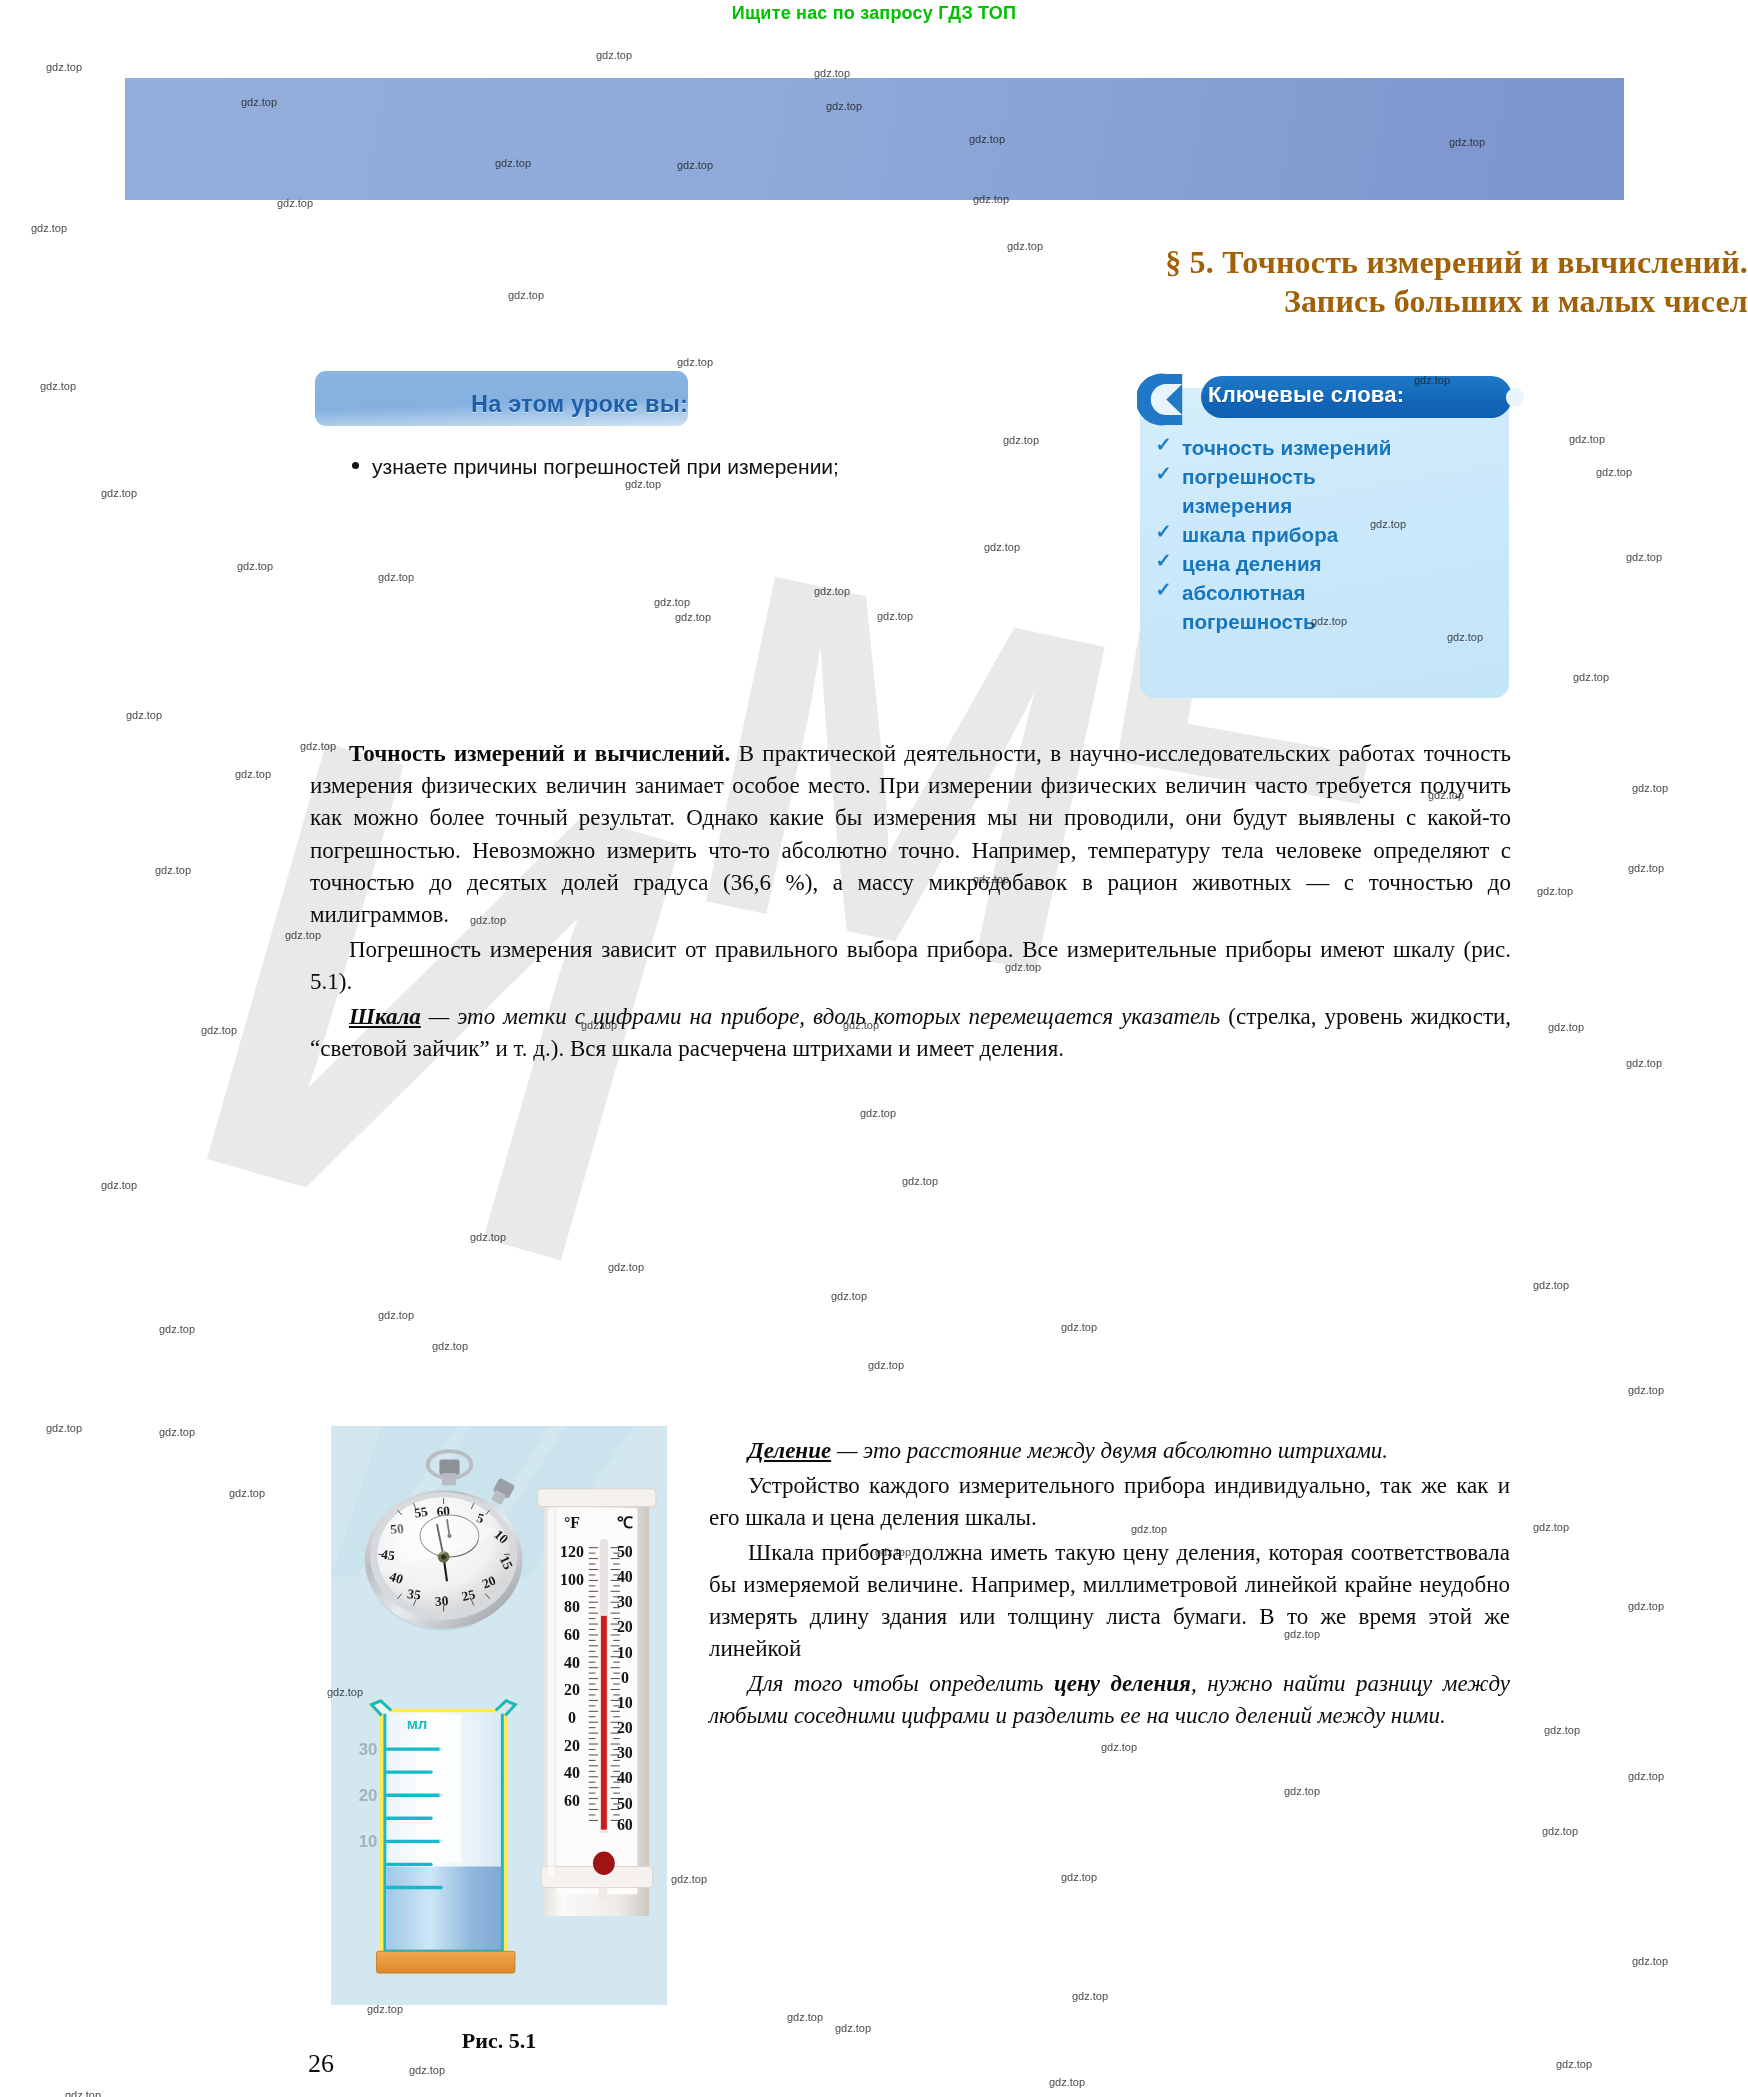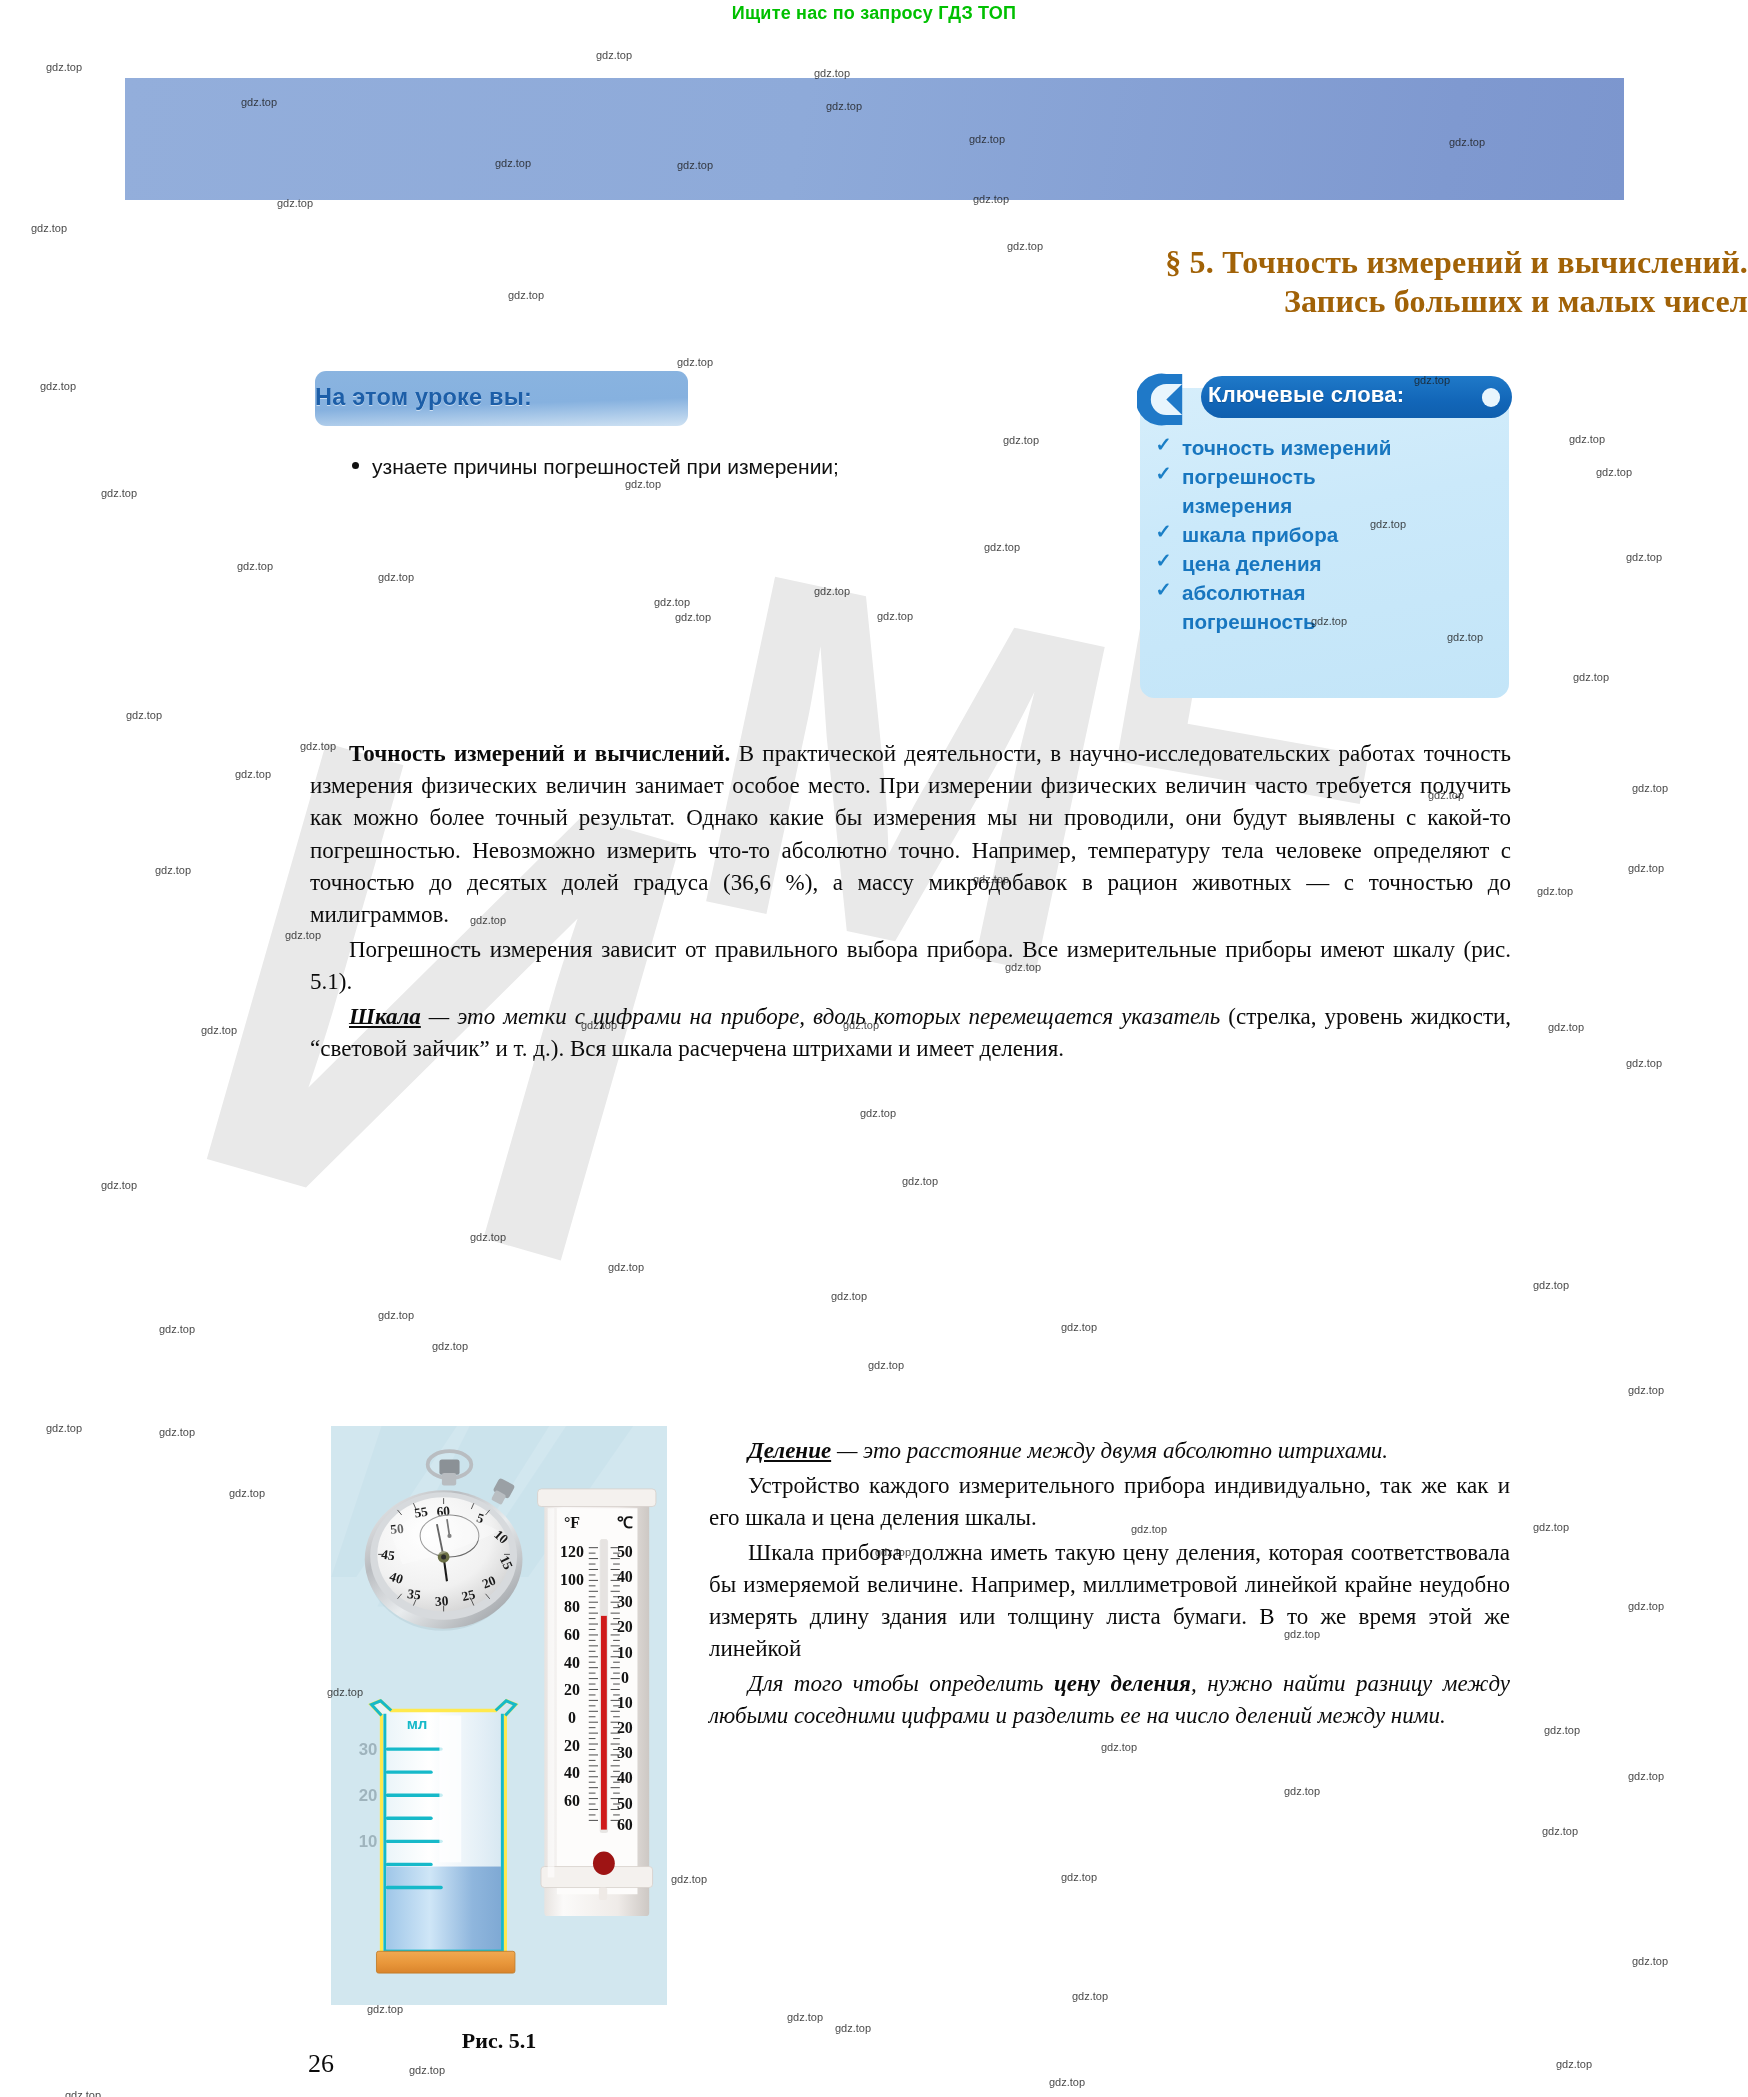--- a/index.html
+++ b/index.html
@@ -75,22 +75,22 @@
 
   
   .lesson-badge{
     position:absolute;left:315px;top:371px;
     width:373px;height:55px;
     border-radius:11px 11px 11px 11px;
     background:linear-gradient(178deg,#8ab4e0 0%,#86b1df 58%,#cfe2f3 100%);
     z-index:5;
   }
   .lesson-badge .txt{
-    position:absolute;left:0;right:0;top:13px;
-    text-align:left;
+    position:absolute;left:0;right:0;top:20px;
+    text-align:right;
     color:#1c5ea8;
     font-family:"Liberation Sans", sans-serif;
     font-weight:700;
     font-size:23.5px;
     letter-spacing:0.2px;
     text-shadow:0 0.8px 0.4px rgba(255,255,255,.55);
   }
 
   .lesson-list{
     position:absolute;left:308px;top:432px;width:797px;
@@ -119,20 +119,21 @@
     position:absolute;left:1140px;top:388px;
     width:369px;height:310px;
     border-radius:14.3px;
     background:linear-gradient(170deg,#d6eefb 0%,#cbe9fa 40%,#c3e5f8 100%);
     z-index:4;
   }
   .kw-head{
     position:absolute;left:1137px;top:373px;
     width:375px;height:49px;
     z-index:6;
+    padding-left:24px;
   }
   .kw-head .bar{
     position:absolute;left:64px;top:3.4px;
     width:311px;height:42px;
     border-radius:21px;
     background:linear-gradient(180deg,#1f79c8 0%,#1266b8 60%,#0f5fae 100%);
   }
   .kw-head .hole{
     position:absolute;right:11.7px;top:15px;
     width:18.5px;height:18.5px;border-radius:50%;

